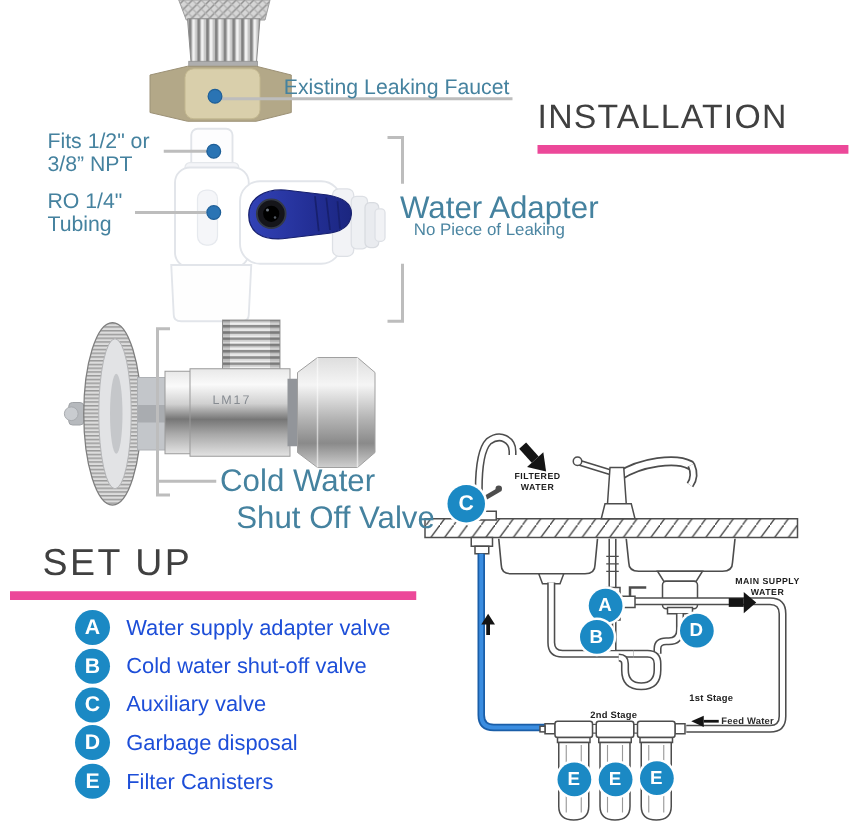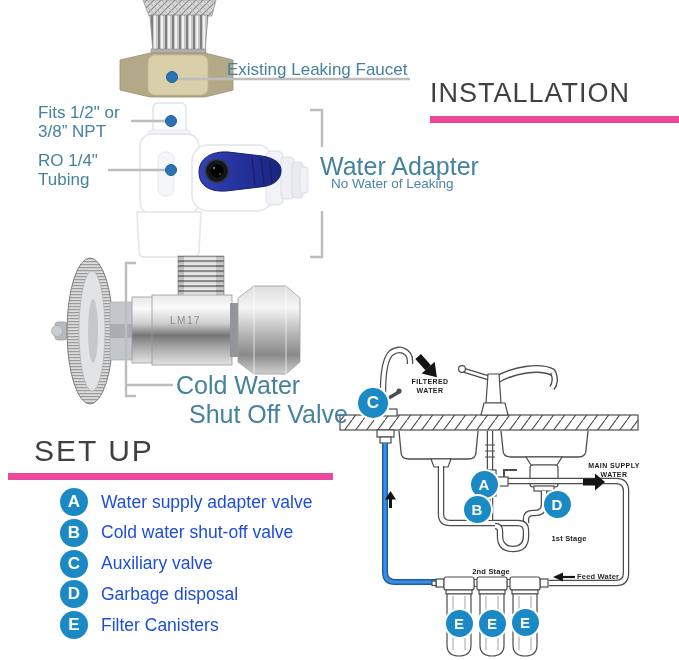--- a/index.html
+++ b/index.html
@@ -258,21 +258,21 @@
     <span style="display:block;">3/8” NPT</span>
   </div>
 
   <div class="callout" style="left:38px;top:151px;">
     <span style="display:block;">RO 1/4"</span>
     <span style="display:block;">Tubing</span>
   </div>
 
   <div class="callout-title" style="left:320px;top:152px;">Water Adapter</div>
   <div class="callout-sub" style="left:331px;top:176px;">
-    <span style="display:block;">No Water of Leaking</span>
+    <span style="display:block;">No Piece of Leaking</span>
   </div>
 
   <div class="callout-title" style="left:176px;top:371px;">
     <span style="display:block;">Cold Water</span>
     <span style="display:block;margin-left:13px;">Shut Off Valve</span>
   </div>
 
   <div class="valve-marking">LM17</div>
 
   <div class="legend">
@@ -309,15 +309,15 @@
   <div class="dtext" style="left:404px;top:377px;width:52px;">
     <span>FILTERED</span>
     <span>WATER</span>
   </div>
   <div class="dtext" style="left:586px;top:461px;width:56px;">
     <span>MAIN SUPPLY</span>
     <span>WATER</span>
   </div>
   <div class="feedwater" style="left:577px;top:572px;">Feed Water</div>
   <div class="stage" style="left:470px;top:567px;">2nd Stage</div>
-  <div class="stage" style="left:503px;top:534px;padding-left:45px;">1st Stage</div>
+  <div class="stage" style="left:503px;top:554px;padding-left:45px;">1st Stage</div>
 
 </div>
 
 </body></html>

